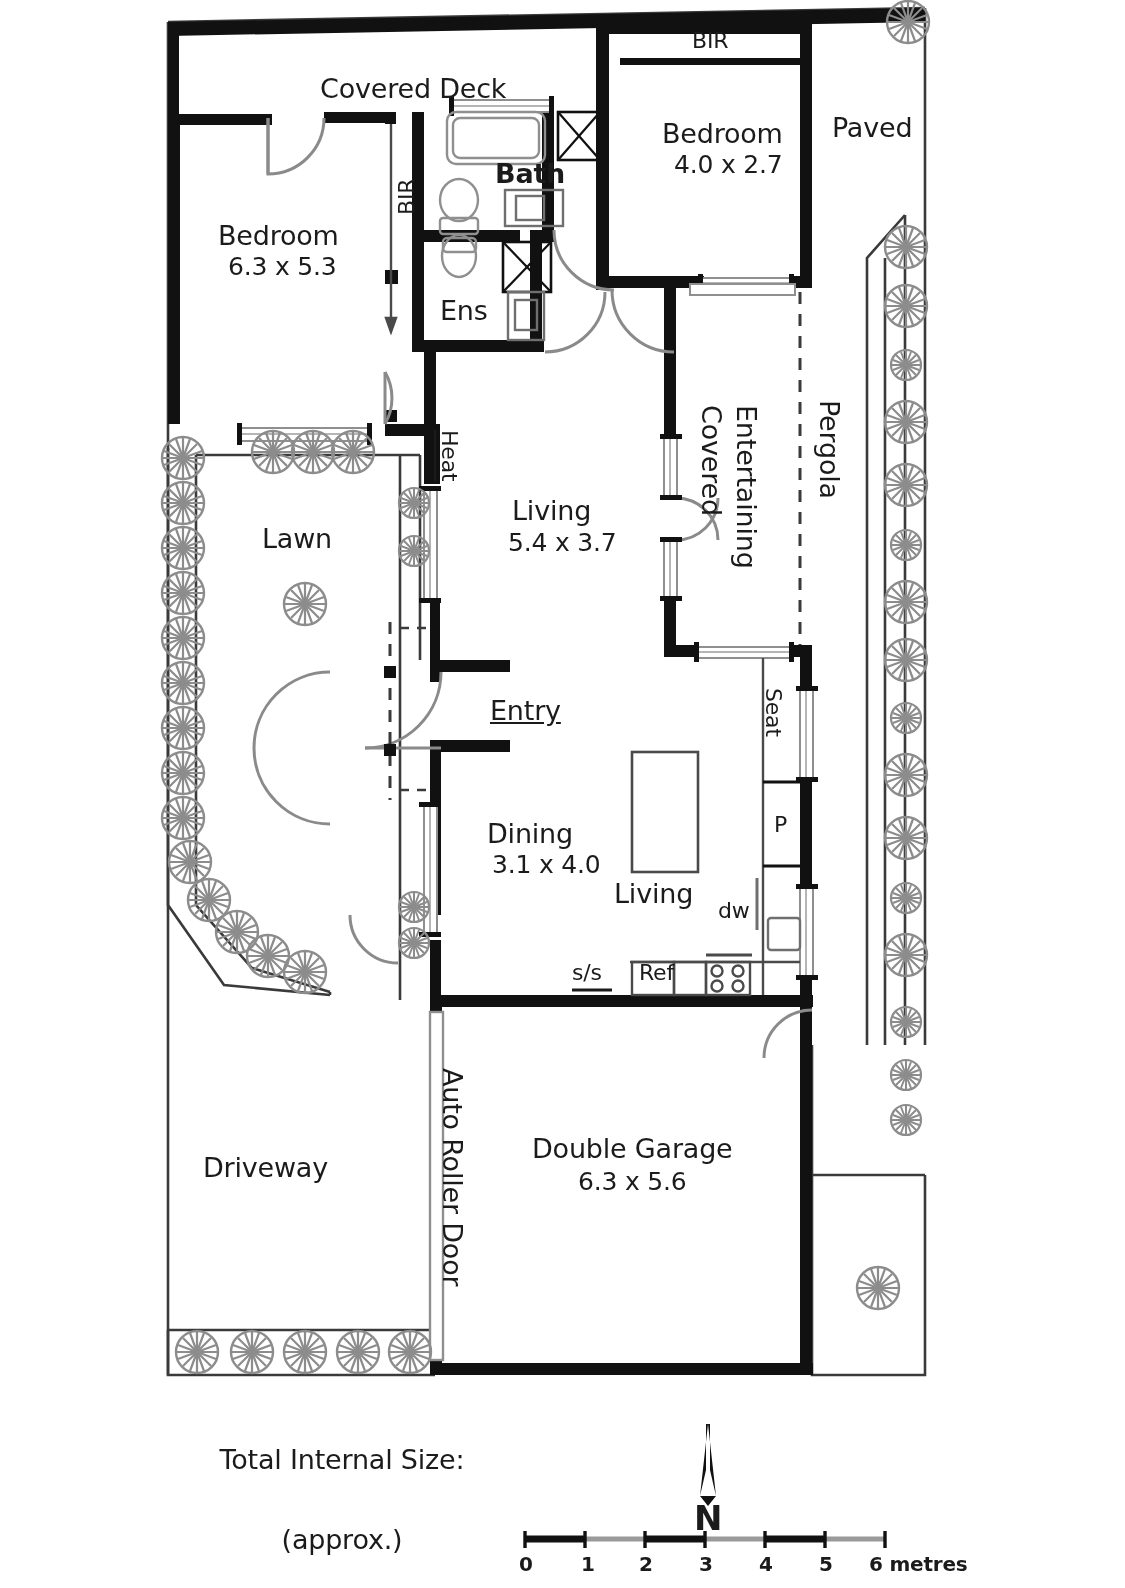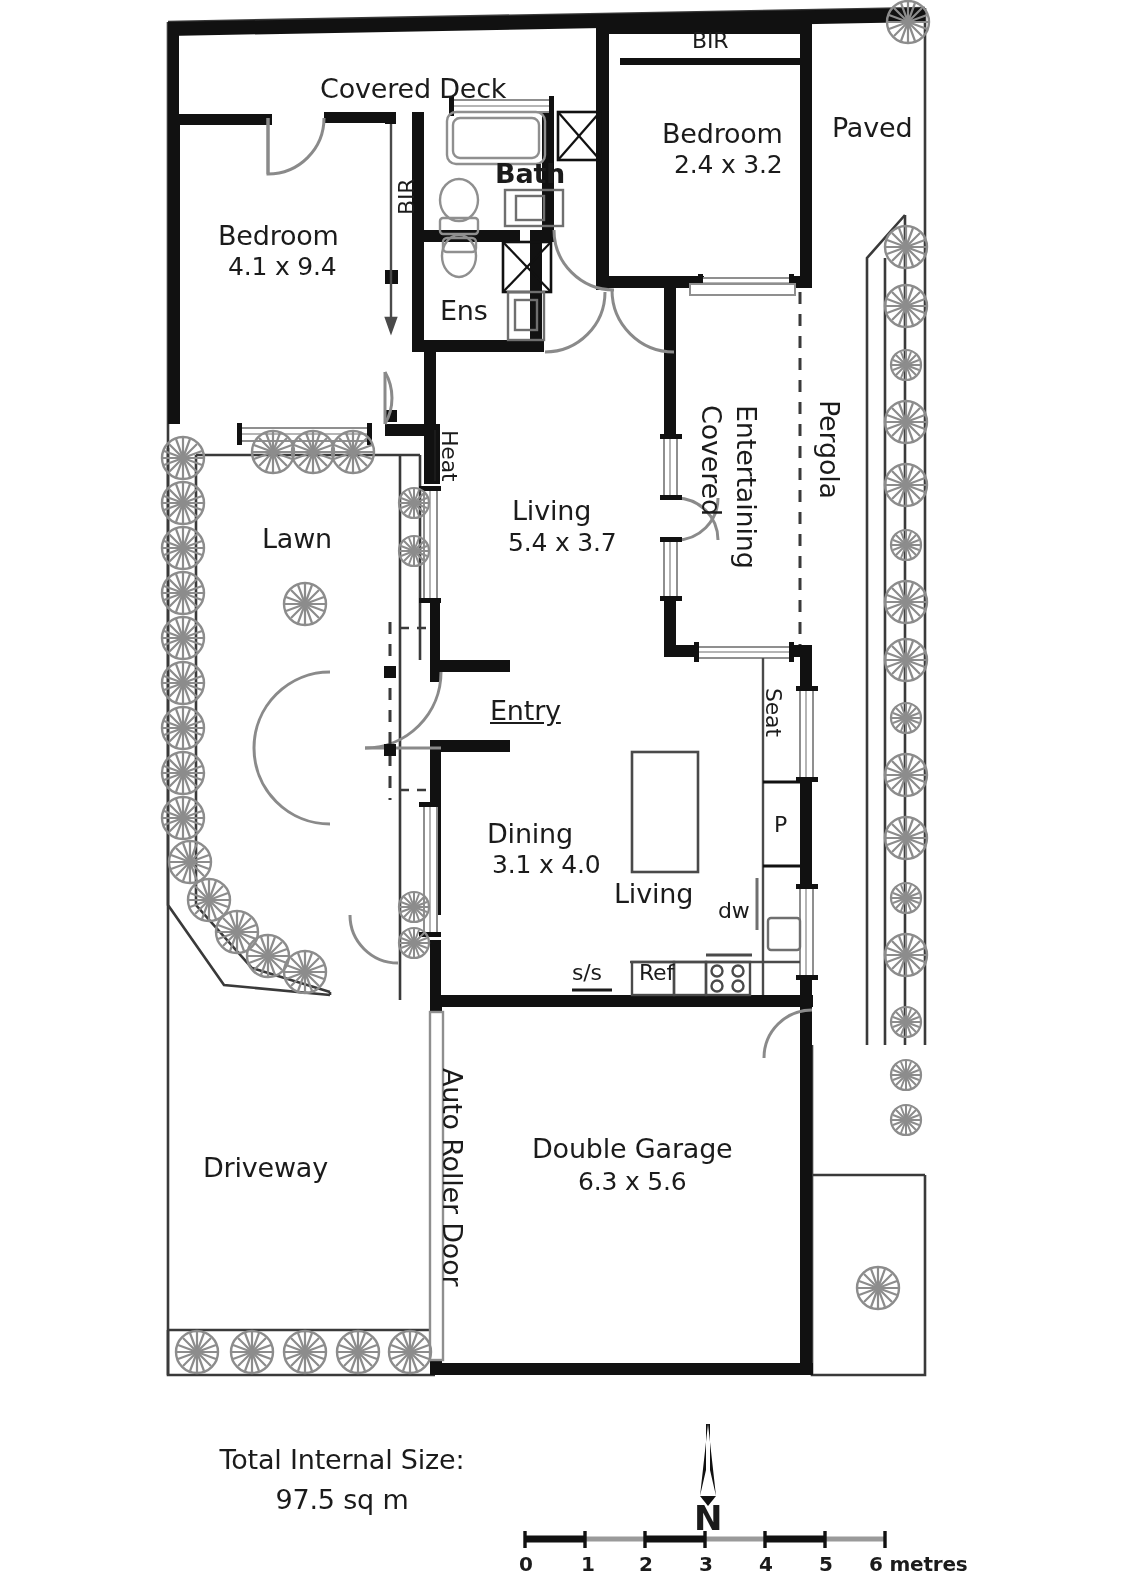--- a/index.html
+++ b/index.html
@@ -394,30 +394,30 @@
         <line x1="765" y1="1531" x2="765" y2="1548"></line>
         <line x1="825" y1="1531" x2="825" y2="1548"></line>
         <line x1="885" y1="1531" x2="885" y2="1548"></line>
       </g>
     </g>
   </svg>
 
   <div class="lbl rm-name" style="left:320px;top:48px;margin-top:25px;">Covered Deck</div>
 
   <div class="lbl rm-name" style="left:218px;top:220px;">Bedroom</div>
-  <div class="lbl rm-dim" style="left:228px;top:252px;">4.1 x 9.4</div>
+  <div class="lbl rm-dim" style="left:228px;top:252px;">6.3 x 5.3</div>
 
   <div class="lbl sm rotn90" style="left:394px;top:215px;">BIR</div>
 
   <div class="lbl rm-name" style="left:495px;top:158px;font-weight:bold;">Bath</div>
   <div class="lbl rm-name" style="left:440px;top:295px;">Ens</div>
 
   <div class="lbl sm" style="left:692px;top:28px;">BIR</div>
   <div class="lbl rm-name" style="left:662px;top:118px;">Bedroom</div>
-  <div class="lbl rm-dim" style="left:674px;top:150px;">2.4 x 3.2</div>
+  <div class="lbl rm-dim" style="left:674px;top:150px;">4.0 x 2.7</div>
 
   <div class="lbl rm-name" style="left:832px;top:112px;">Paved</div>
 
   <div class="lbl rm-name rot90" style="left:845px;top:400px;">Pergola</div>
 
   <div class="lbl rm-name rot90" style="left:727px;top:405px;">Covered</div>
   <div class="lbl rm-name rot90" style="left:762px;top:405px;">Entertaining</div>
 
   <div class="lbl rm-name" style="left:512px;top:495px;">Living</div>
   <div class="lbl rm-dim" style="left:508px;top:528px;">5.4 x 3.7</div>
@@ -443,21 +443,21 @@
   <div class="lbl sm" style="left:639px;top:960px;">Ref</div>
 
   <div class="lbl rm-name" style="left:203px;top:1152px;">Driveway</div>
 
   <div class="lbl rm-name rot90" style="left:468px;top:1068px;">Auto Roller Door</div>
 
   <div class="lbl rm-name" style="left:532px;top:1133px;">Double Garage</div>
   <div class="lbl rm-dim" style="left:578px;top:1167px;">6.3 x 5.6</div>
 
   <div class="lbl total" style="left:192px;top:1440px;width:300px;">Total Internal Size:</div>
-  <div class="lbl total" style="left:192px;top:1480px;width:300px;">97.5 sq m</div>
+  <div class="lbl total" style="left:192px;top:1520px;width:300px;">(approx.)</div>
 
   <div class="lbl northN" style="left:694px;top:1498px;">N</div>
 
   <div class="lbl scalenum" style="left:519px;top:1552px;">0</div>
   <div class="lbl scalenum" style="left:581px;top:1552px;">1</div>
   <div class="lbl scalenum" style="left:639px;top:1552px;">2</div>
   <div class="lbl scalenum" style="left:699px;top:1552px;">3</div>
   <div class="lbl scalenum" style="left:759px;top:1552px;">4</div>
   <div class="lbl scalenum" style="left:819px;top:1552px;">5</div>
   <div class="lbl scalenum" style="left:869px;top:1552px;">6 metres</div>

